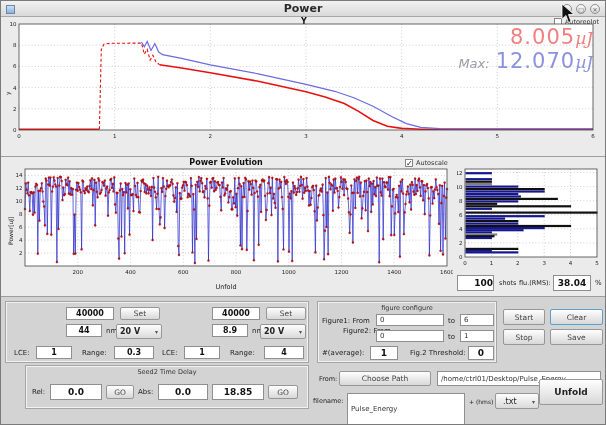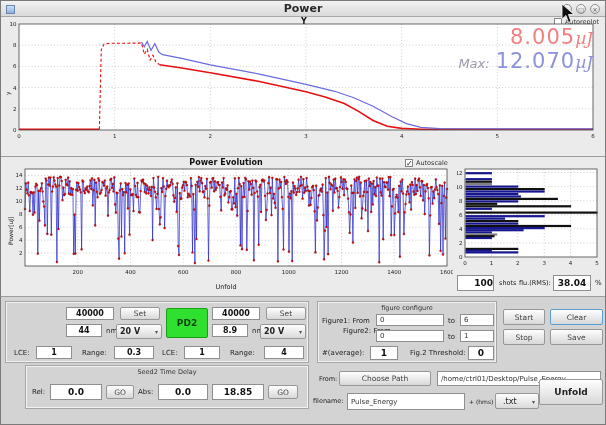--- a/index.html
+++ b/index.html
@@ -743,21 +743,20 @@
     <div class="grp" style="left:4px;top:4px;width:304px;height:62px;">
       <input class="inp small" style="left: 60px; top: 5px; width: 48px; height: 13px;" value="40000">
       <div class="btn" style="left:114px;top:5px;width:40px;height:13px;">Set</div>
       <input class="inp small" style="left: 60px; top: 22px; width: 36px; height: 13px;" value="44">
       <div class="lbl" style="left:100px;top:25px;">nm</div>
       <div class="sel" style="left:110px;top:22px;width:46px;height:15px;">
         <span>20 V</span>
           <span class="chev">▾</span>
       </div>
 
-      <div class="btn big pdbtn" id="pd2btn" style="left:160px;top:6px;width:42px;height:30px;">PD2</div>
       <input class="inp small" style="left: 206px; top: 5px; width: 48px; height: 13px;" value="40000">
       <div class="btn" style="left:260px;top:5px;width:40px;height:13px;">Set</div>
       <input class="inp small" style="left: 206px; top: 22px; width: 36px; height: 13px;" value="8.9">
       <div class="lbl" style="left:246px;top:25px;">nm</div>
       <div class="sel" style="left:254px;top:22px;width:46px;height:15px;">
         <span>20 V</span>
           <span class="chev">▾</span>
       </div>
 
       <div class="lbl" style="left:8px;top:47px;">LCE:</div>
@@ -800,21 +799,21 @@
     <div class="btn" style="left:502px;top:12px;width:42px;height:16px;">Start</div>
     <div class="btn" style="left:549px;top:12px;width:53px;height:16px;border-color:#5a9fd4;">Clear</div>
     <div class="btn" style="left:502px;top:32px;width:42px;height:16px;">Stop</div>
     <div class="btn" style="left:549px;top:32px;width:53px;height:16px;text-align:center;">Save</div>
 
     <div class="lbl" style="left:318px;top:78px;font-size:6.5px;">From:</div>
     <div class="btn" style="left:338px;top:74px;width:92px;height:15px;">Choose Path</div>
     <input class="inp left" style="left: 436px; top: 74px; width: 164px; height: 15px;" value="/home/ctrl01/Desktop/Pulse_Energy">
 
     <div class="lbl" style="left:312px;top:100px;font-size:6.5px;">filename:</div>
-    <input class="inp left" style="left: 346px; top: 96px; width: 118px; height: 17px;" value="Pulse_Energy">
+    <input class="inp left" style="left: 346px; top: 96px; width: 118px; height: 32px;" value="Pulse_Energy">
     <div class="lbl" style="left:468px;top:101px;font-size:6px;">+ (hms)</div>
     <div class="sel" style="left:494px;top:96px;width:44px;height:16px;font-weight:normal;padding-left:7px;">
       <span>.txt</span>
         <span class="chev">▾</span>
     </div>
     <div class="btn big" style="left:538px;top:82px;width:64px;height:26px;">Unfold</div>
   </div>
 
   <svg id="cursor" width="15" height="21">
     <path d="M1,1 L1,16 L5,12.5 L7.5,19.5 L10,18.5 L7.5,11.5 L13,11.5 Z" fill="#111" stroke="#fff" stroke-width="0.8"></path>

